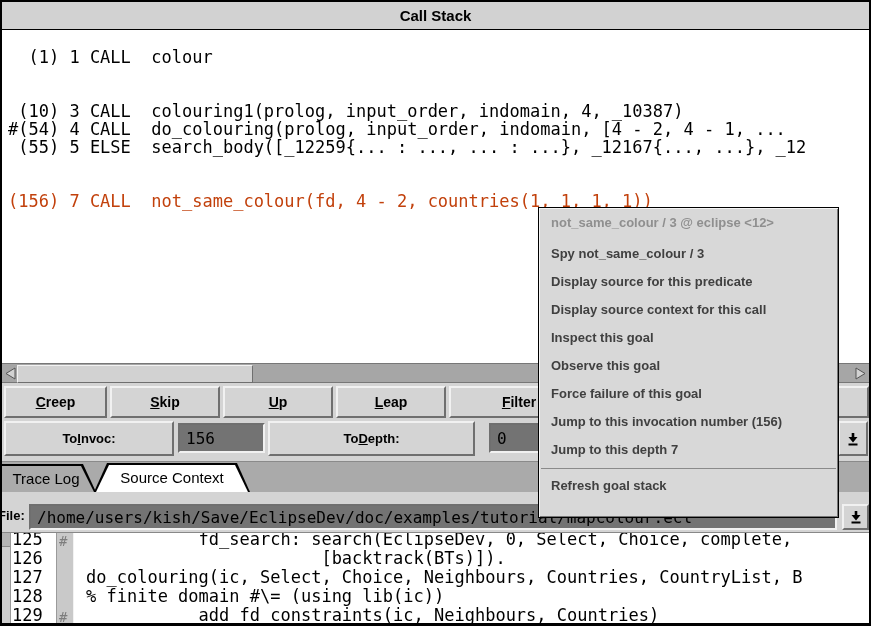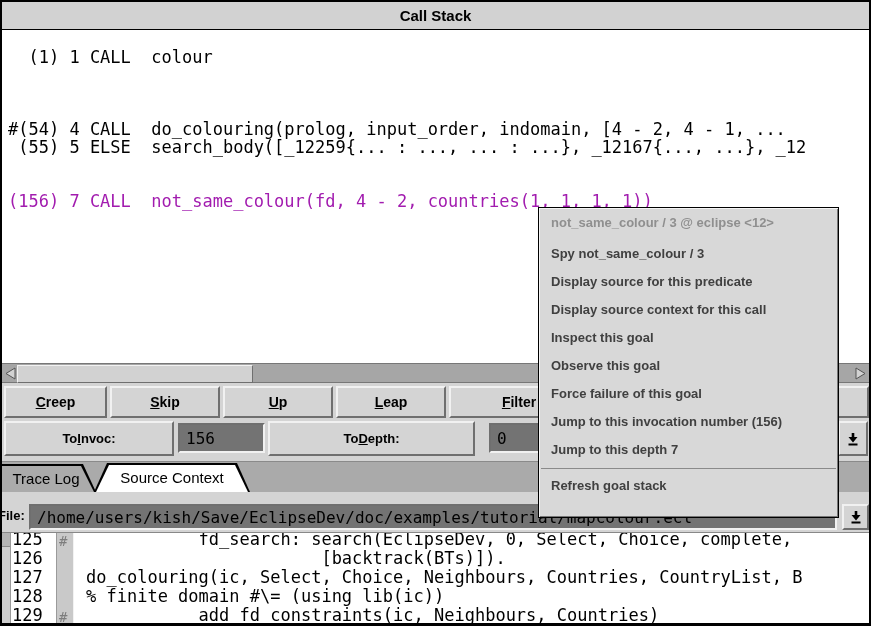--- a/index.html
+++ b/index.html
@@ -9,21 +9,21 @@
     font-family:"Liberation Sans",sans-serif;overflow:hidden;padding-left:40px;
   }
   
   .titlebar{position:absolute;left:0;top:0;width:100%;height:27px;background:#d2d2d2;
     border-bottom:1px solid #000;display:flex;align-items:center;justify-content:center;
     font-weight:bold;font-size:15px;color:#000;}
   
   .cs-pane{position:absolute;left:0;top:28px;width:100%;height:333px;background:#ffffff;overflow:hidden;}
   .cs-line{position:absolute;left:6px;white-space:pre;font-family:"DejaVu Sans Mono",monospace;
     font-size:17px;line-height:18px;color:#000;}
-  .cs-blue{color:#a21caf;}
+  .cs-blue{color:#c2410c;}
   
   .hscroll{position:absolute;left:0;top:361px;width:100%;height:20px;background:#a6a6a6;
     border-top:1px solid #777;border-bottom:1px solid #777;box-sizing:border-box;}
   .harrow{position:absolute;top:1px;width:15px;height:16px;display:flex;align-items:center;justify-content:center;}
   .hthumb{position:absolute;left:15px;top:1px;width:234px;height:16px;background:#d2d2d2;
     border-top:1px solid #f2f2f2;border-left:1px solid #f2f2f2;border-right:1px solid #6f6f6f;border-bottom:1px solid #6f6f6f;}
   
   .raised{background:#d4d4d4;
     border-top:2px solid #f1f1f1;border-left:2px solid #f1f1f1;
     border-right:2px solid #6f6f6f;border-bottom:2px solid #6f6f6f;box-sizing:border-box;}
@@ -73,20 +73,21 @@
 </style>
 </head>
 <body>
 
 <div class="win">
 
   <div class="titlebar">Call Stack</div>
 
   <div class="cs-pane">
     <div class="cs-line" style="top:18px">  (1) 1 CALL  colour</div>
+    <div class="cs-line" style="top:72px"> (10) 3 CALL  colouring1(prolog, input_order, indomain, 4, _10387)</div>
     <div class="cs-line" style="top:90px">#(54) 4 CALL  do_colouring(prolog, input_order, indomain, [4 - 2, 4 - 1, ...</div>
     <div class="cs-line" style="top:108px"> (55) 5 ELSE  search_body([_12259{... : ..., ... : ...}, _12167{..., ...}, _12</div>
     <div class="cs-line cs-blue" style="top:162px">(156) 7 CALL  not_same_colour(fd, 4 - 2, countries(1, 1, 1, 1))</div>
   </div>
 
   <div class="hscroll">
     <div class="harrow" style="left:1px">
       <svg class="icon-svg" width="11" height="13" viewBox="0 0 11 13">
           <polygon points="10,1 1,6.5 10,12" fill="#d2d2d2" stroke="#555"></polygon>
         </svg>

